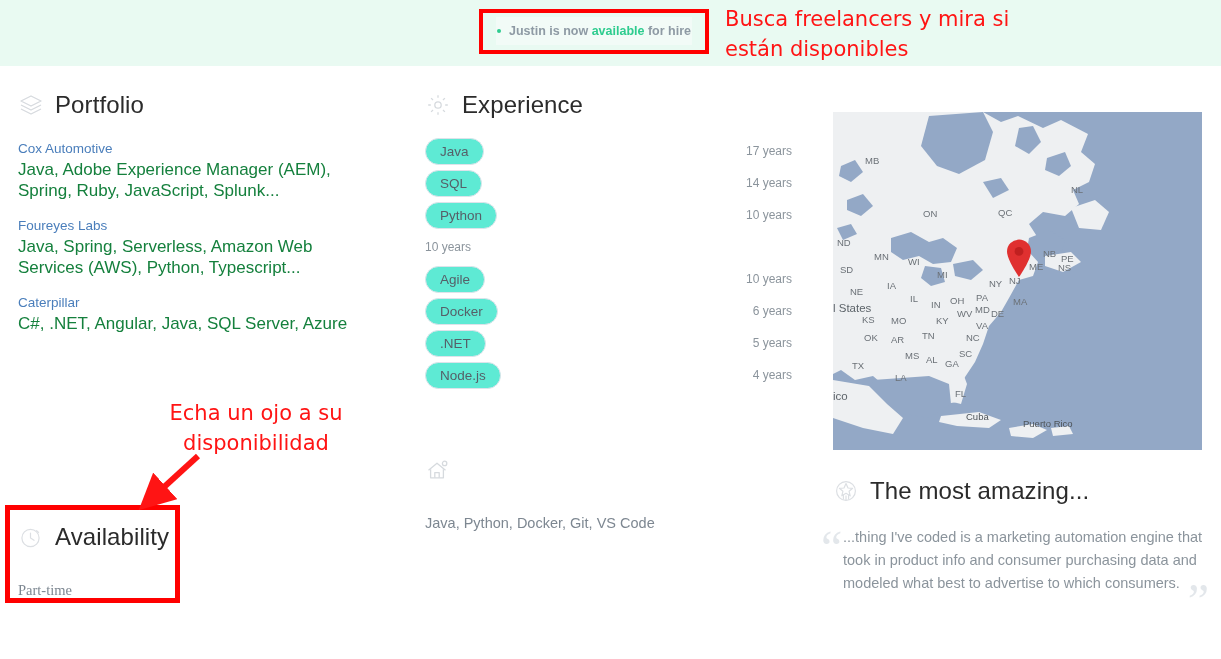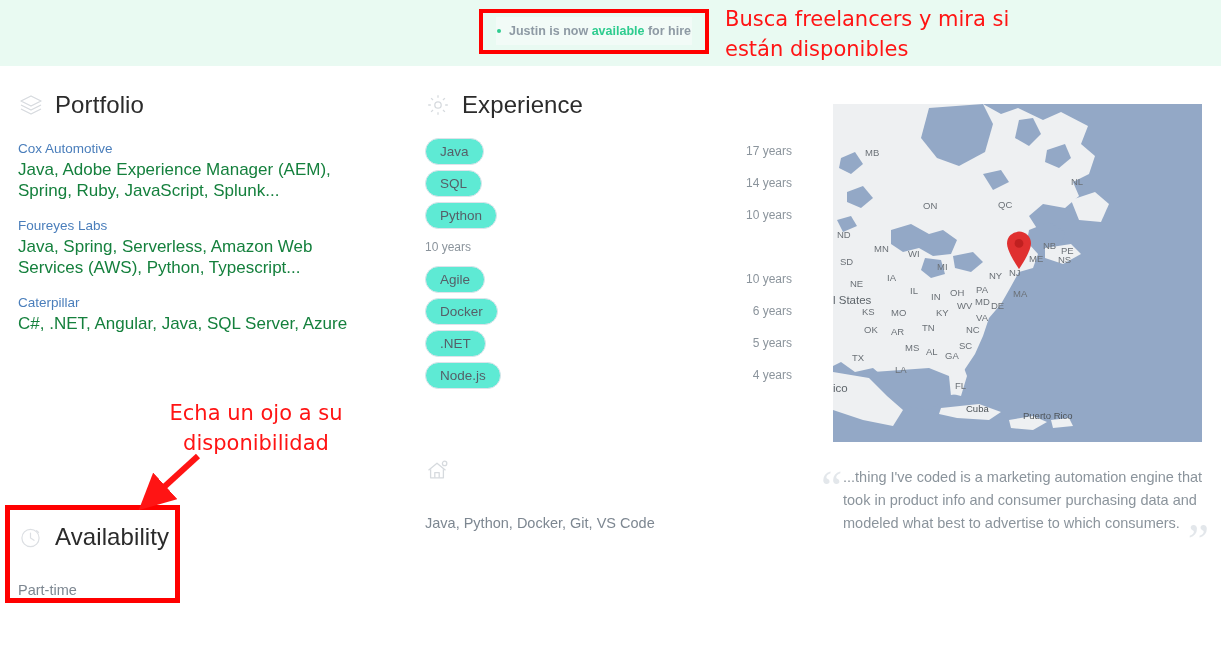--- a/index.html
+++ b/index.html
@@ -140,21 +140,21 @@
     white-space: nowrap;
   }
   .exp-years {
     font-size: 12px;
     color: #8b949c;
     white-space: nowrap;
   }
 
   
   #map {
-    margin-top: 16px;
+    margin-top: 24px;
     width: 369px; height: 338px;
     position: relative;
     overflow: hidden;
     background: #93a8c6;
   }
   #map-label-layer { position: absolute; inset: 0; }
   .map-label {
     position: absolute;
     font-size: 9.5px;
     color: #6b7177;
@@ -265,21 +265,21 @@
       <div class="section-head" style="padding-left:13px;">
         <span class="section-icon">
           <svg viewBox="0 0 26 26" fill="none" stroke="#dcdfe3" stroke-width="1.2" stroke-linecap="round">
             <circle cx="12.5" cy="14" r="8.6"></circle>
             <path d="M12.5 9.2 V14 L16 16.3"></path>
             <path d="M18.6 6.6 L20.6 8.4"></path>
           </svg>
         </span>
         <span class="title">Availability</span>
       </div>
-      <div class="body-text" style="margin-top:26px;padding-left:13px;">Part-time</div>
+      <div class="body-text" style="margin-top:26px;padding-left:13px;font-family:Liberation Serif, serif;">Part-time</div>
     </div>
   </div>
 
   <div class="col col-2" style="top:22px;">
     <div class="section-head">
       <span class="section-icon">
         <svg viewBox="0 0 26 26" fill="none" stroke="#d6dade" stroke-width="1.3">
           <circle cx="13" cy="13" r="3.2"></circle>
           <path d="M13 3.2 v2.6 M13 20.2 v2.6 M3.2 13 h2.6 M20.2 13 h2.6
                    M6.1 6.1 l1.9 1.9 M18 18 l1.9 1.9 M19.9 6.1 l-1.9 1.9 M8 18 l-1.9 1.9"></path>
@@ -430,20 +430,30 @@
 
       <div id="map-pin">
         <svg viewBox="0 0 28 40" width="28" height="40">
           <path d="M14 39 C14 39 26 22 26 13.6 A12 12 0 0 0 2 13.6 C2 22 14 39 14 39 Z" fill="#e03030"></path>
           <circle cx="14" cy="13.4" r="4.4" fill="#c02020"></circle>
         </svg>
       </div>
     </div>
 
     <div style="margin-top:24px;">
+      <div class="section-head">
+        <span class="section-icon">
+          <svg viewBox="0 0 26 26" fill="none" stroke="#dcdfe3" stroke-width="1.2" stroke-linejoin="round">
+            <circle cx="13" cy="13" r="9.4"></circle>
+            <path d="M13 5.6 L15 10 L19.6 10.3 L16.1 13.3 L17.2 17.8 L13 15.3 L8.8 17.8 L9.9 13.3 L6.4 10.3 L11 10 Z"></path>
+            <path d="M10.4 17 V21.6 M13 17.4 V22 M15.6 17 V21.6"></path>
+          </svg>
+        </span>
+        <span class="title">The most amazing...</span>
+      </div>
       <div class="quote-wrap">
         <span class="quote-mark quote-open">“</span>
         <div class="quote-text">...thing I've coded is a marketing automation engine that took in product info and consumer purchasing data and modeled what best to advertise to which consumers.</div>
         <span class="quote-mark quote-close">”</span>
       </div>
     </div>
   </div>
 </div>
 
 <div id="availability-box"></div>

